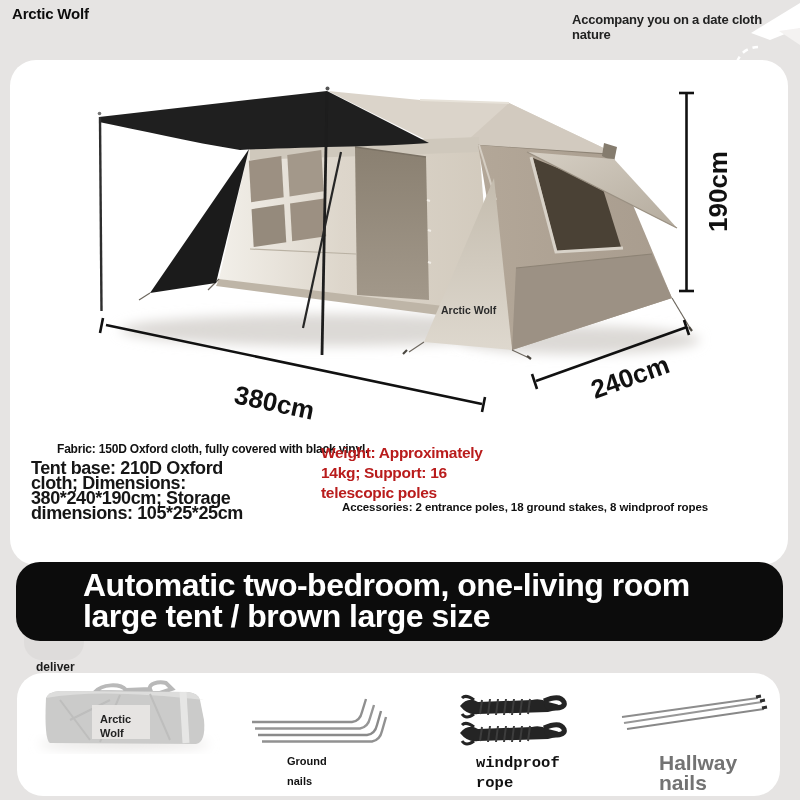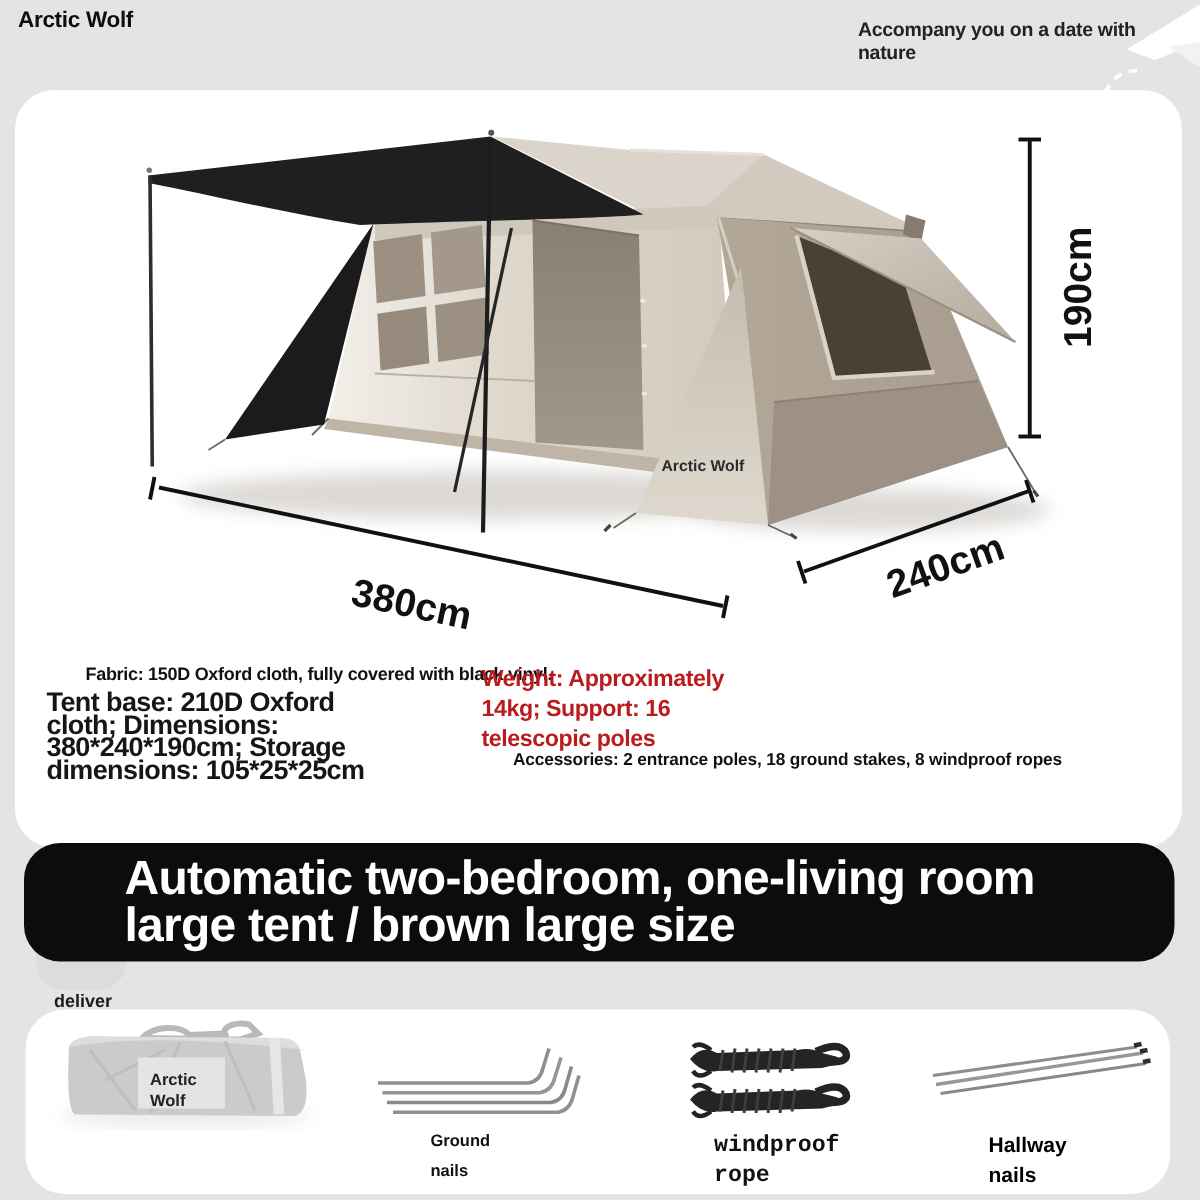--- a/index.html
+++ b/index.html
@@ -18,37 +18,37 @@
 <div class="abs" style="left:16px;top:562px;width:767px;height:79px;background:#0c0c0c;border-radius:24px;"></div>
 
 <div class="abs" style="left:83px;top:570px;width:700px;color:#fff;font-weight:bold;font-size:32px;line-height:31px;letter-spacing:-0.5px;">Automatic two‑bedroom, one‑living room<br>large tent / brown large size</div>
 
 <div class="abs" style="left:36px;top:660px;font-size:12px;font-weight:bold;color:#1c1c1c;">deliver</div>
 
 <div class="abs" style="left:17px;top:673px;width:763px;height:123px;background:#ffffff;border-radius:26px;"></div>
 
 <div class="abs" style="left:12px;top:5px;font-size:15px;font-weight:bold;color:#0d0d0d;letter-spacing:-0.2px;">Arctic Wolf</div>
 
-<div class="abs" style="left:572px;top:13px;width:215px;font-size:13px;font-weight:bold;color:#222;line-height:14.5px;letter-spacing:-0.2px;">Accompany you on a date with nature</div>
+<div class="abs" style="left:572px;top:13px;width:215px;font-size:13px;font-weight:bold;color:#222;line-height:14.5px;letter-spacing:-0.2px;">Accompany you on a date cloth nature</div>
 
 <div class="abs" style="left:32px;top:442px;font-size:12px;font-weight:bold;color:#111;letter-spacing:-0.2px;padding-left:25px;">Fabric: 150D Oxford cloth, fully covered with black vinyl.</div>
 
 <div class="abs" style="left:31px;top:461px;width:230px;font-size:18px;font-weight:bold;color:#161616;line-height:15px;letter-spacing:-0.4px;">Tent base: 210D Oxford cloth; Dimensions: 380*240*190cm; Storage dimensions: 105*25*25cm</div>
 
 <div class="abs" style="left:321px;top:443px;width:180px;font-size:15.5px;font-weight:bold;color:#b91c1c;line-height:20px;letter-spacing:-0.3px;">Weight: Approximately 14kg; Support: 16 telescopic poles</div>
 
 <div class="abs" style="left:342px;top:501px;font-size:11.5px;font-weight:bold;color:#111;letter-spacing:-0.1px;">Accessories: 2 entrance poles, 18 ground stakes, 8 windproof ropes</div>
 
 <div class="abs" style="left:40px;top:802px;width:170px;text-align:left;font-size:16px;font-weight:bold;color:#111;">Tent bag</div>
 
 <div class="abs" style="left:287px;top:751px;font-size:11px;font-weight:bold;color:#111;line-height:20px;">Ground<br>nails</div>
 
 <div class="abs" style="left:476px;top:753px;font-size:15.5px;font-weight:bold;color:#111;line-height:20px;font-family:Liberation Mono, monospace;">windproof<br>rope</div>
 
-<div class="abs" style="left:659px;top:753px;font-size:14px;font-weight:bold;color:#000000;line-height:20px;">Hallway<br>nails</div>
+<div class="abs" style="left:659px;top:753px;font-size:21px;font-weight:bold;color:#737373;line-height:20px;">Hallway<br>nails</div>
 
 <svg class="abs" style="left:0;top:0;" width="800" height="800" viewBox="0 0 800 800">
 <defs>
   <linearGradient id="wallg" x1="0" y1="0" x2="1" y2="0">
     <stop offset="0" stop-color="#f2efe9"></stop>
         <stop offset="0.45" stop-color="#ddd6cb"></stop>
         <stop offset="1" stop-color="#d2cabd"></stop>
   </linearGradient>
   <linearGradient id="doorg" x1="0" y1="0" x2="0" y2="1">
     <stop offset="0" stop-color="#8a8071"></stop>

